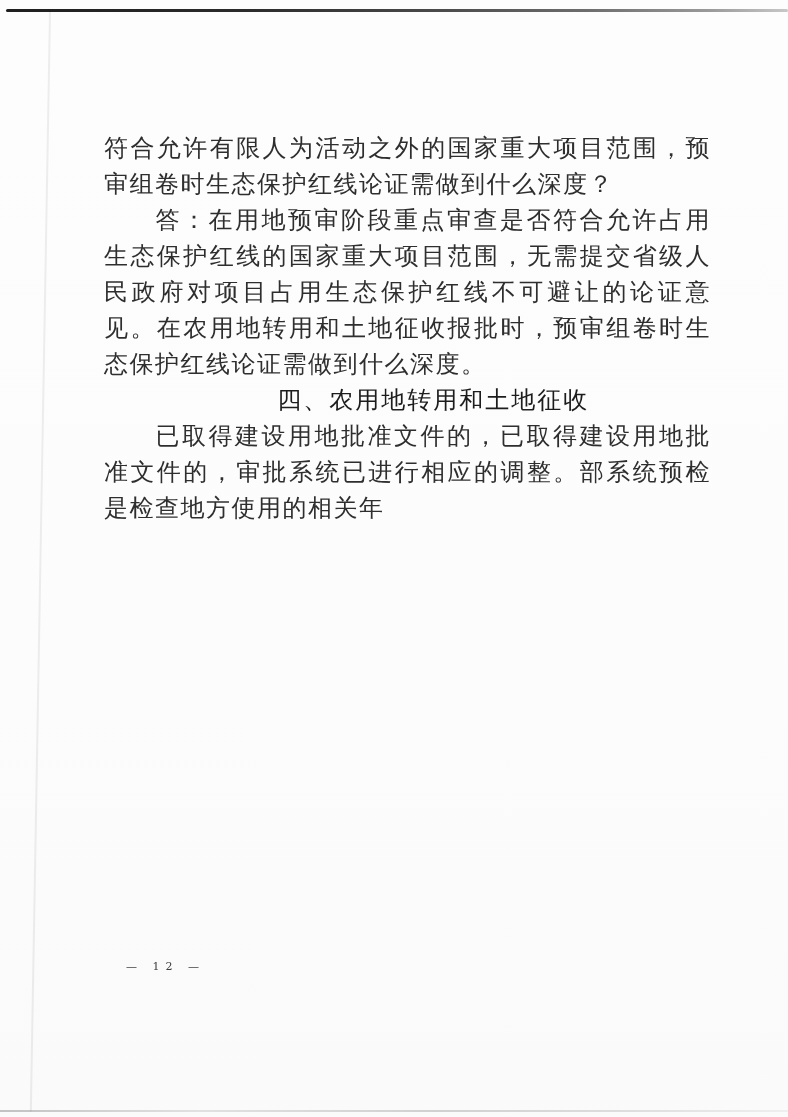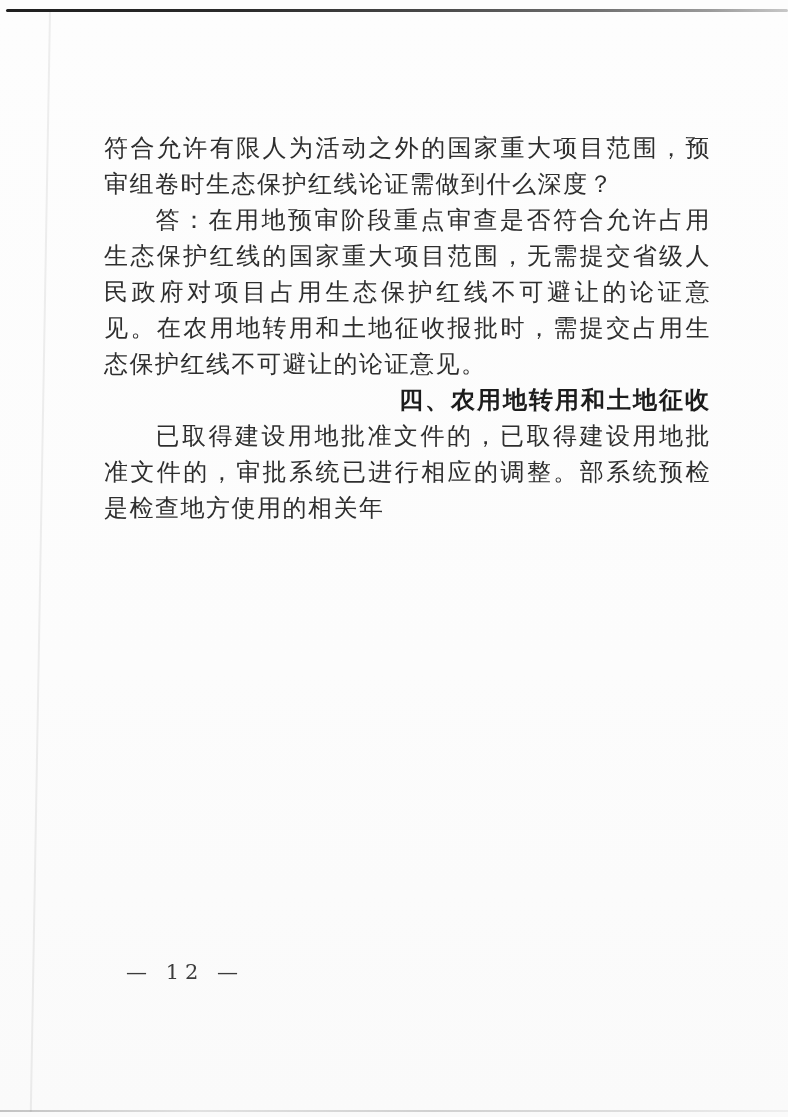--- a/index.html
+++ b/index.html
@@ -61,48 +61,48 @@
   }
   .content p {
     margin: 0;
     text-align: justify;
     text-justify: inter-ideograph;
   }
   .content p.indent {
     text-indent: 2.15em;
   }
   .content p.heading {
-    font-weight: bold;
+    font-weight: normal;
     color: #1c1c1c;
     font-family: "DejaVu Sans", "Liberation Sans", sans-serif;
     letter-spacing: 2px;
-    text-align: right;
+    text-align: center;
   }
   
   .page-footer {
     position: absolute;
     left: 126px;
     top: 960px;
-    font-size: 21px;
+    font-size: 11px;
     color: #3c3c3c;
     letter-spacing: 6px;
     white-space: pre;
   }
 </style>
 </head>
 <body>
 
 <div class="scan-page">
 
   <div class="scan-edge-top"></div>
   <div class="scan-edge-left"></div>
   <div class="scan-edge-bottom"></div>
 
   <div class="content">
     <p>符合允许有限人为活动之外的国家重大项目范围，预审组卷时生态保护红线论证需做到什么深度？</p>
-    <p class="indent">答：在用地预审阶段重点审查是否符合允许占用生态保护红线的国家重大项目范围，无需提交省级人民政府对项目占用生态保护红线不可避让的论证意见。在农用地转用和土地征收报批时，需提交占用生态保护红线不可避让的论证意见。</p>
+    <p class="indent">答：在用地预审阶段重点审查是否符合允许占用生态保护红线的国家重大项目范围，无需提交省级人民政府对项目占用生态保护红线不可避让的论证意见。在农用地转用和土地征收报批时，预审组卷时生态保护红线论证需做到什么深度。</p>
     <p class="indent heading">四、农用地转用和土地征收</p>
     <p class="indent">已取得建设用地批准文件的，已取得建设用地批准文件的，审批系统已进行相应的调整。部系统预检是检查地方使用的相关年</p>
   </div>
 
   <div class="page-footer">— 12 —</div>
 
 </div>
 
 </body></html>

